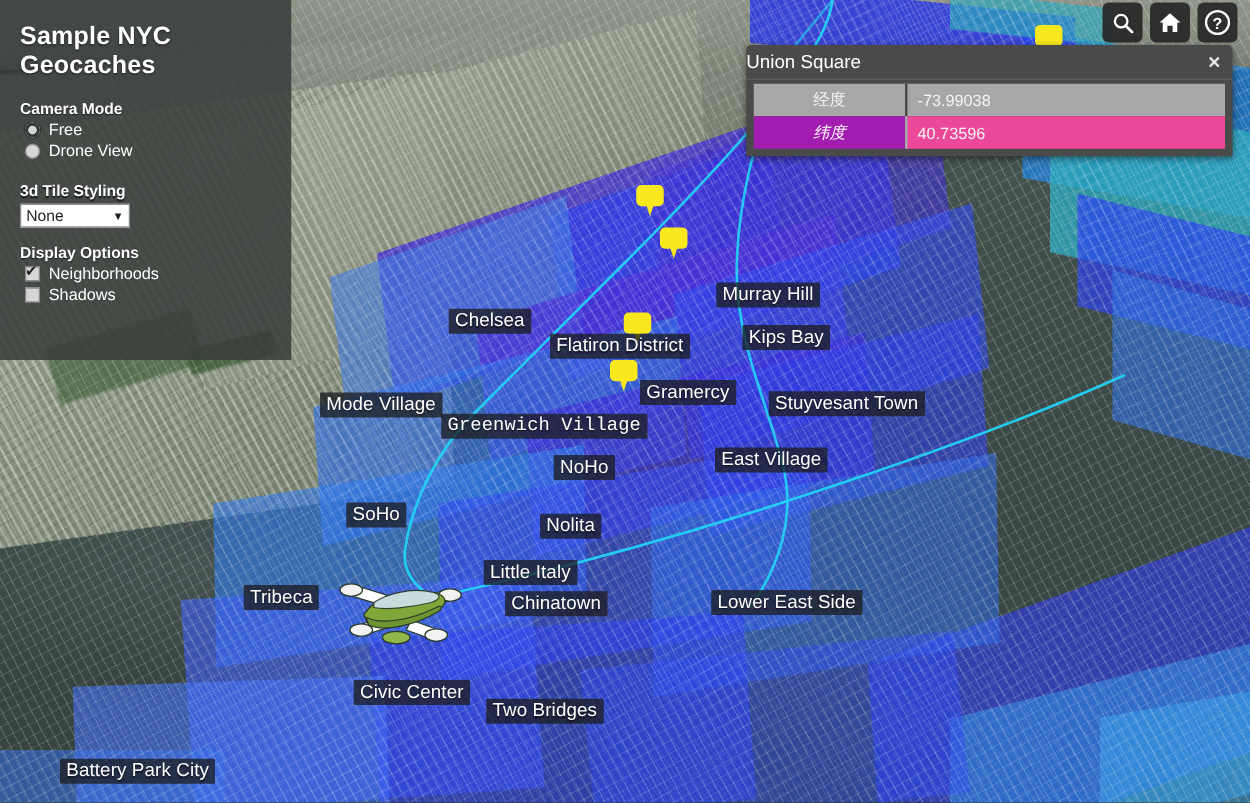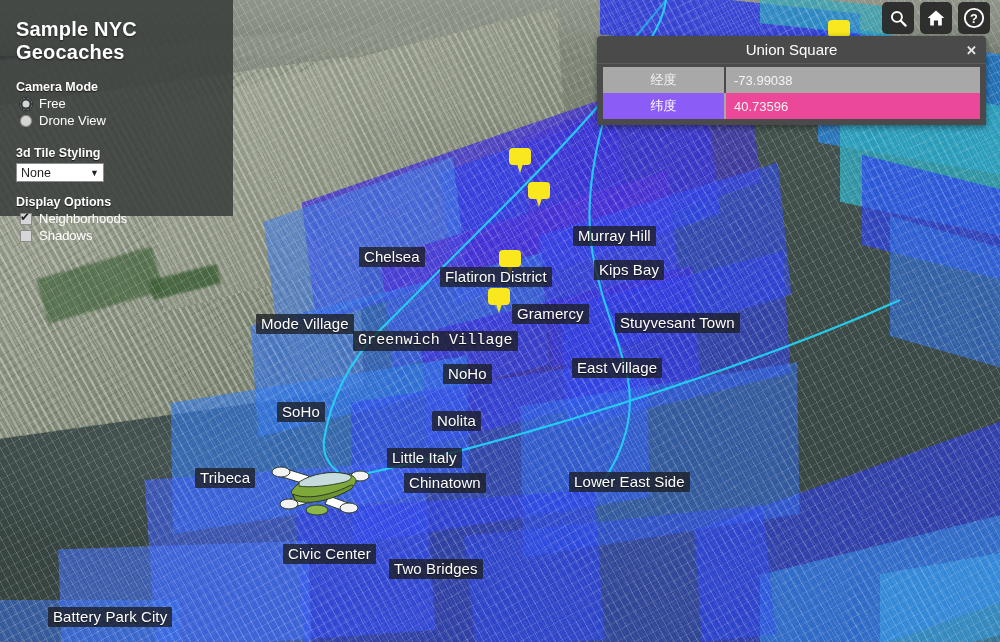--- a/index.html
+++ b/index.html
@@ -116,21 +116,21 @@
     border-radius: 1px;
     letter-spacing: .1px;
     text-shadow: 0 1px 1px rgba(0,0,0,.6);
   }
 
   
   .drone { position: absolute; left: 265px; top: 448px; width: 112px; height: 72px; }
 
   
   .panel {
-    position: absolute; left: 0; top: 0; width: 233px; height: 216px;
+    position: absolute; left: 0; top: 0; width: 233px; height: 288px;
     background: rgba(56,60,58,.86);
     color: #ffffff;
     padding: 14px 14px 0 14px;
     z-index: 40;
   }
   .panel-title {
     font-size: 20px; font-weight: bold; letter-spacing: .2px;
     margin: 4px 0 16px 2px; text-shadow: 0 1px 2px rgba(0,0,0,.6);
   }
   .group-title {
@@ -183,42 +183,42 @@
 
   
   .infobox {
     position: absolute; left: 597px; top: 36px; width: 389px;
     background: #4a4a4a; z-index: 55;
     box-shadow: 0 2px 6px rgba(0,0,0,.45);
     border-radius: 4px 4px 0 0;
   }
   .infobox-header {
     position: relative; height: 28px; display: flex;
-    align-items: center; justify-content: center;
+    align-items: center; 
     color: #ffffff; font-size: 15px;
     border-bottom: 1px solid #5a5a5a;
   }
   .infobox-close {
     position: absolute; right: 9px; top: 50%; transform: translateY(-50%);
     color: #e8e8e8; font-size: 13px; cursor: pointer; font-weight: bold;
   }
   .infobox-body { padding: 3px 6px 6px 6px; }
   .info-table { width: 100%; border-collapse: collapse; }
   .info-table td {
     font-size: 13px; color: #f2f2f2; padding: 4px 8px; height: 24px;
   }
   .info-table td.k {
     width: 122px; text-align: center; color: #ffffff;
   }
   .info-table tr.r0 td.k { background: #a8a8a8; color: #f4f4f4; }
   .info-table tr.r0 td.v { background: #a8a8a8; color: #f4f4f4; }
   .info-table tr.r1 td.k { background: #4a4a4a; }
   .info-table tr.r1 td.v { background: #ec4899; }
   .info-table tr.r0 td.k { border-right: 2px solid #4a4a4a; }
-  .info-table tr.r1 td.k { border-right: 2px solid #a8a8a8; background: #8b5cf6; }
+  .info-table tr.r1 td.k { border-right: 2px solid #a8a8a8; background: #a21caf; font-style: italic; }
 </style>
 </head>
 <body>
 
 <div id="app">
 
   <div class="scene">
 
     <div class="sky"></div>
 

